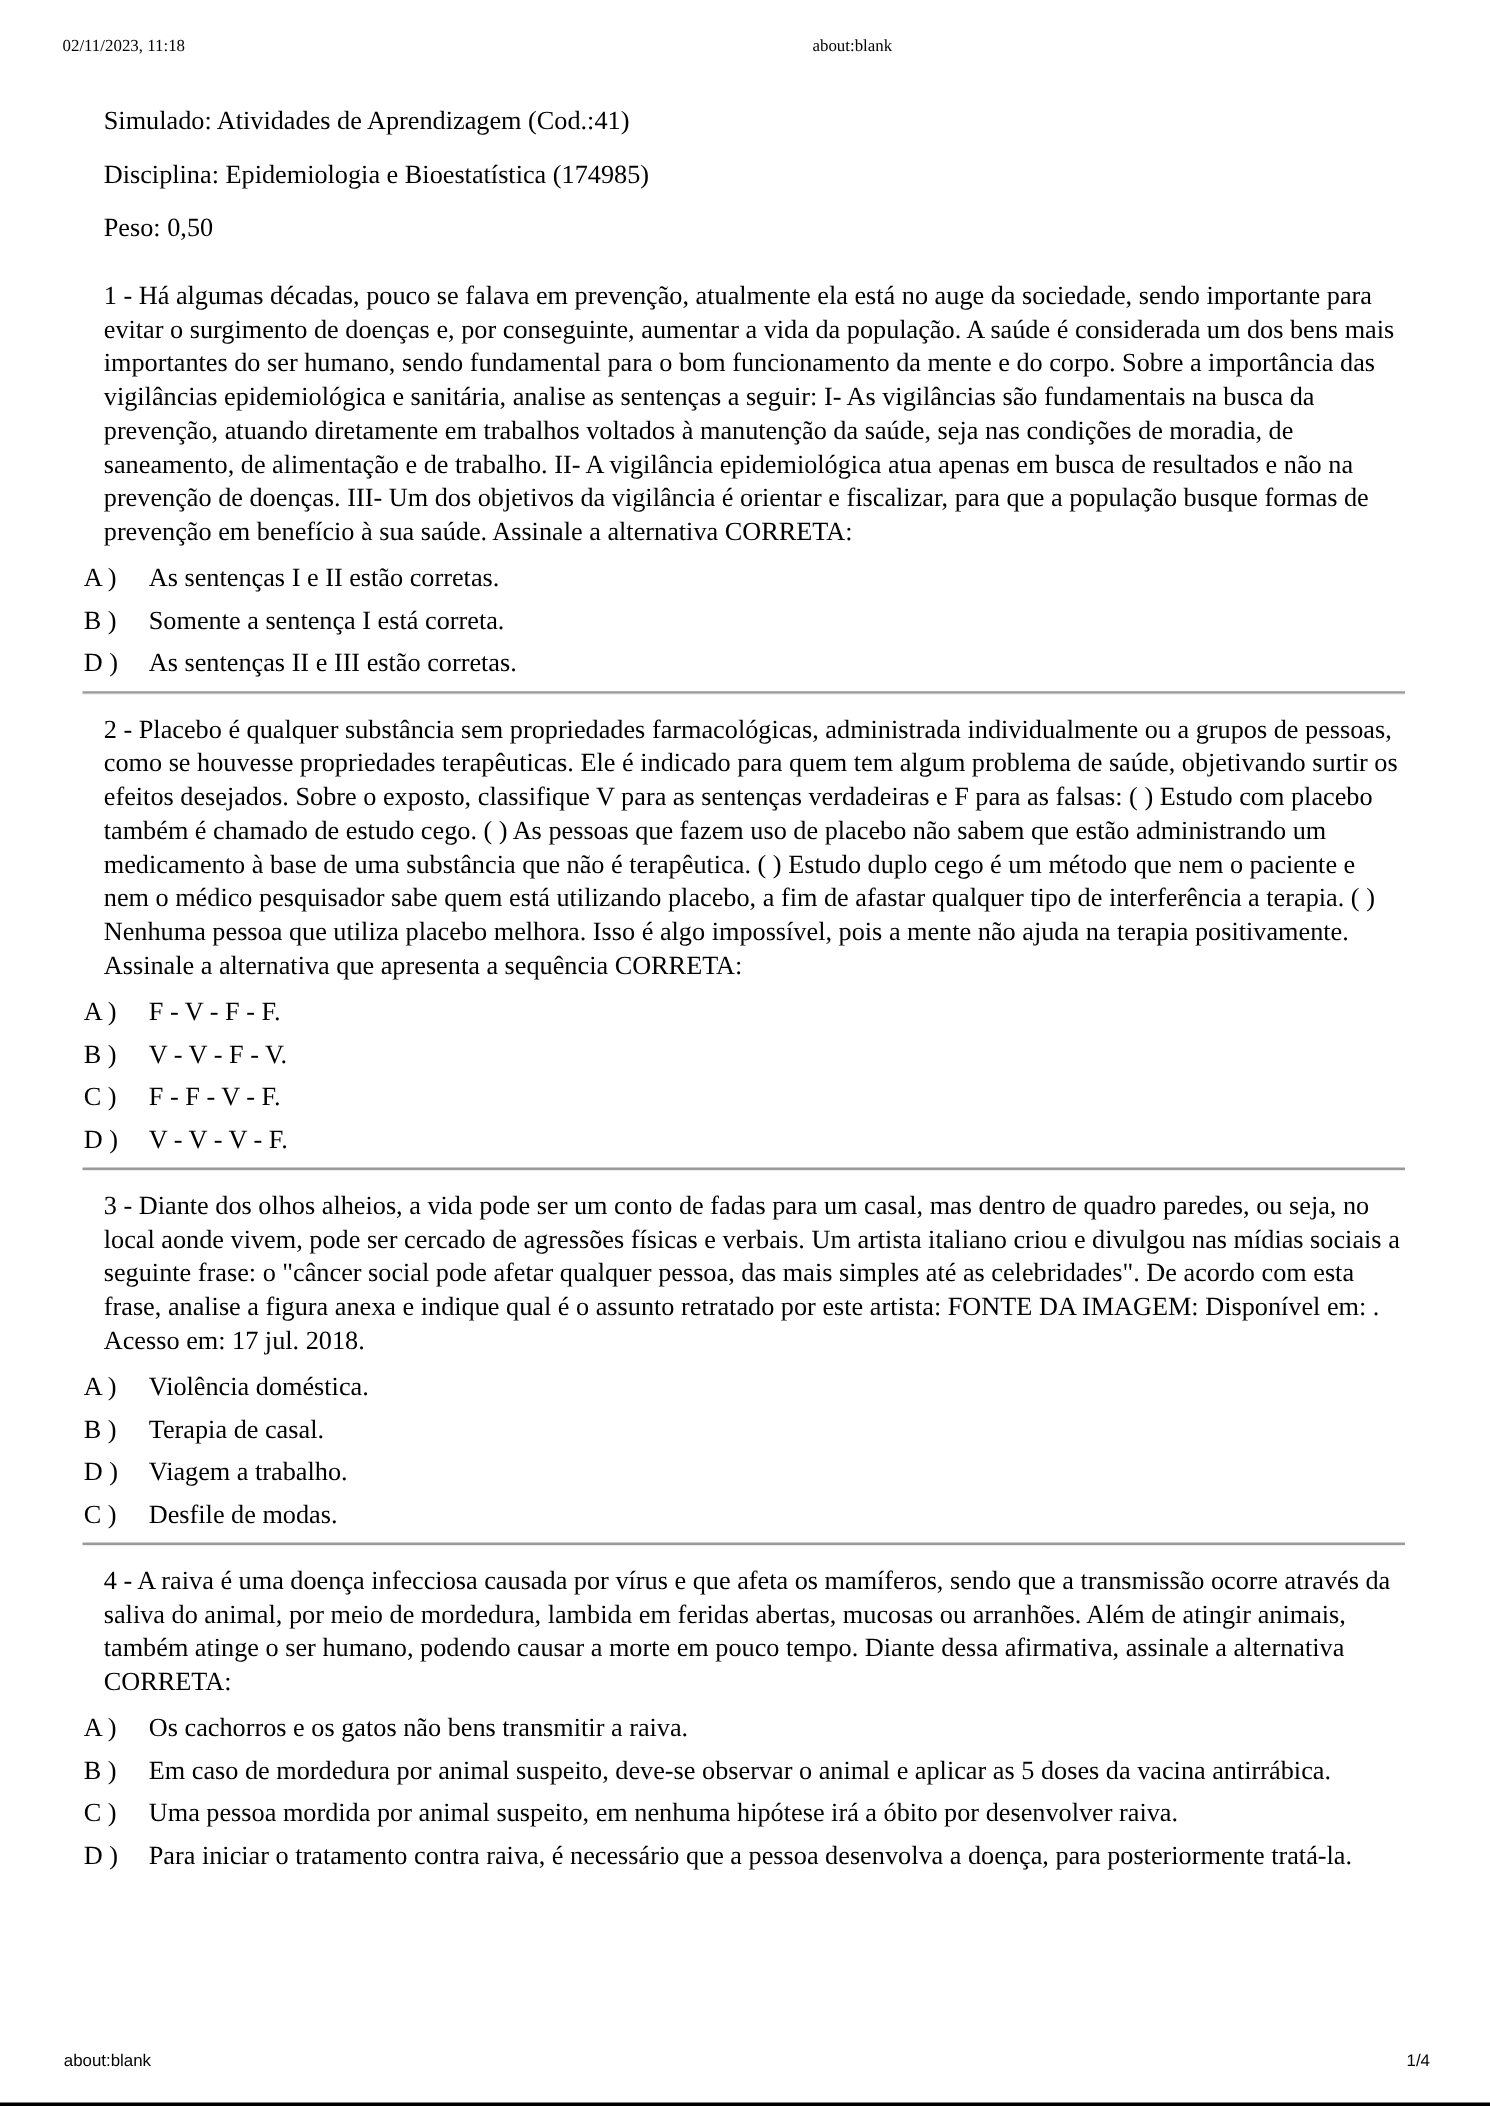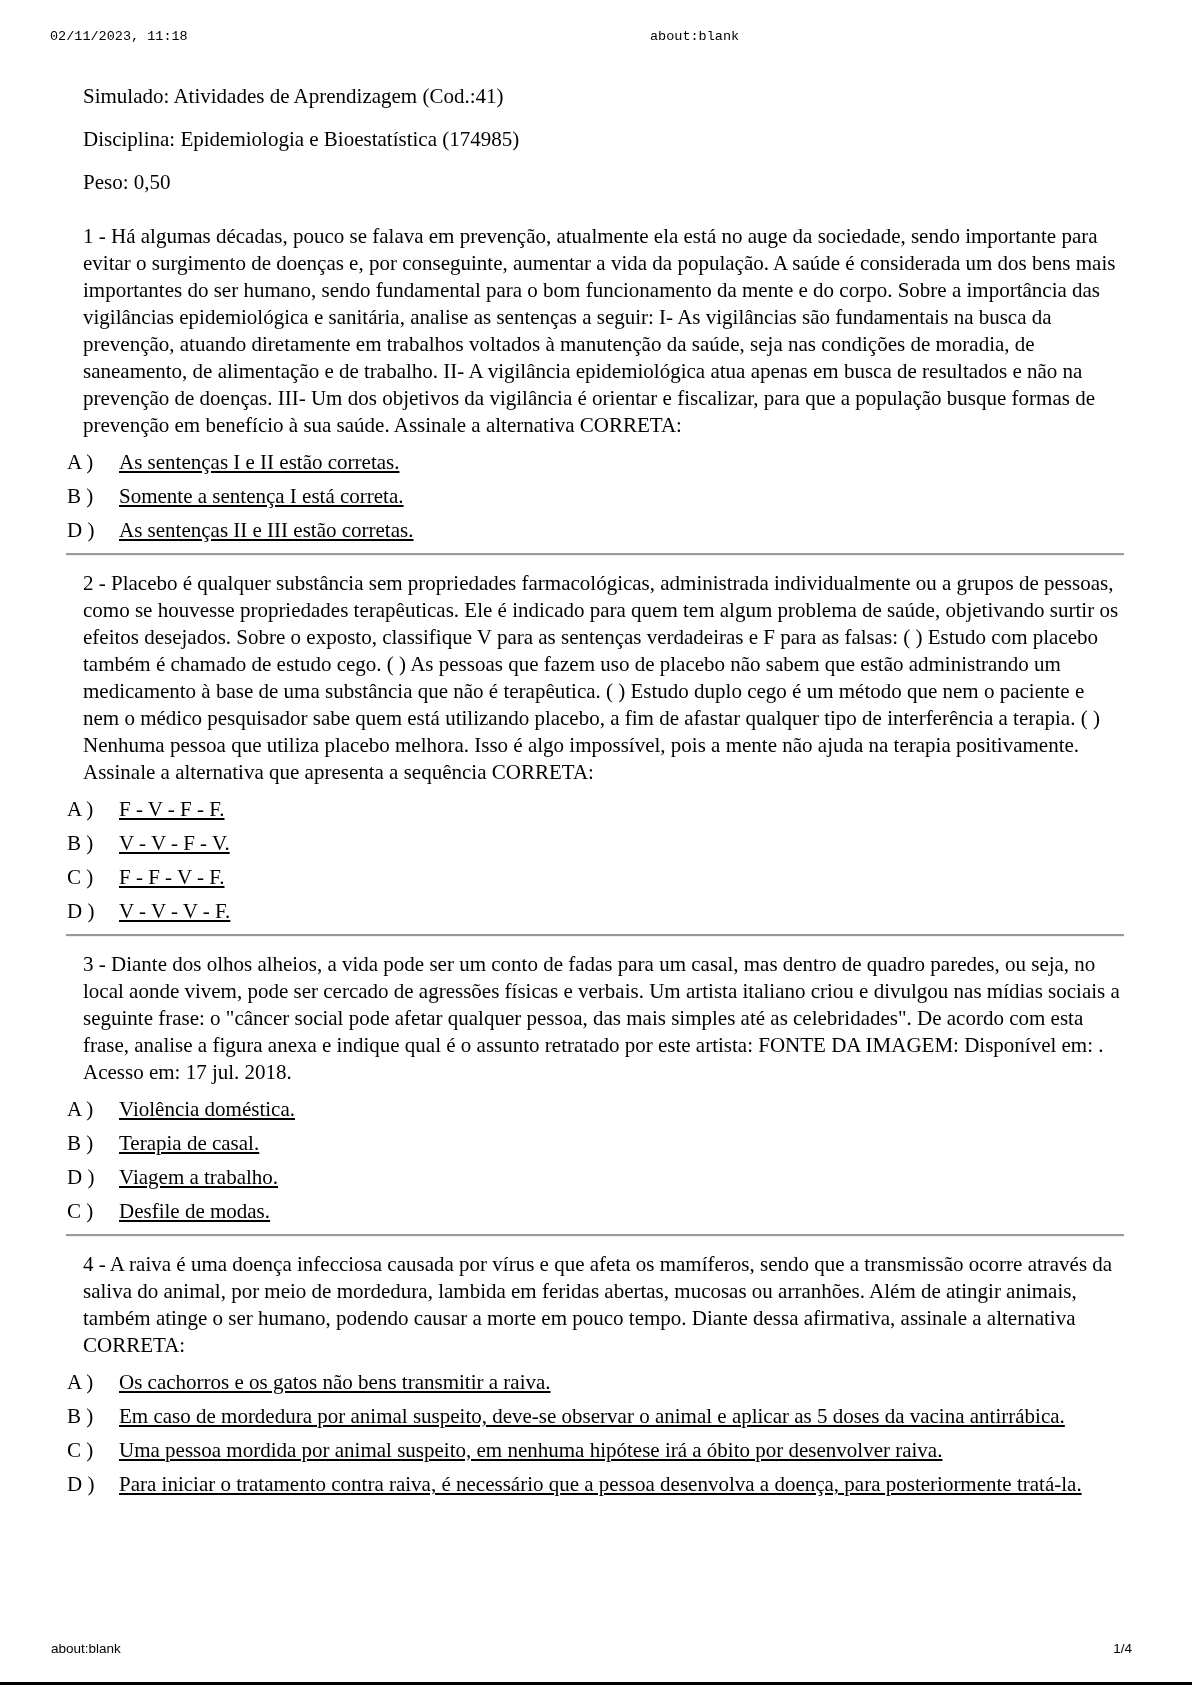--- a/index.html
+++ b/index.html
@@ -9,57 +9,57 @@
     position: relative;
     overflow: hidden;
     color: #000;
   }
   .print-header {
     position: absolute;
     top: 29px;
     left: 0;
     width: 1192px;
     height: 20px;
-    font-family: Liberation Mono, monospace;
+    font-family: Liberation Serif, serif;
     font-size: 13.5px;
   }
   .print-header .date { position: absolute; left: 50px; top: 0; }
   .print-header .url  { position: absolute; left: 650px; top: 0; }
   .print-footer {
     position: absolute;
     top: 1641px;
     left: 0;
     width: 1192px;
     height: 20px;
     font-family: "Liberation Sans", sans-serif;
     font-size: 13.5px;
   }
   .print-footer .url  { position: absolute; left: 51px; top: 0; }
-  .print-footer .page { position: absolute; right: 60px; top: 0; }
+  .print-footer .page { position: absolute; right: 48px; top: 0; }
   .bottom-bar {
     position: absolute;
     left: 0; top: 1682px;
     width: 1192px; height: 3px;
     background: #000;
   }
   .content {
     position: absolute;
     left: 67px;
     top: 67px;
     width: 1058px;
     font-family: "Liberation Serif", serif;
     font-size: 21px;
     line-height: 27px;
   }
   .meta-line { margin: 16px; }
   .meta { margin-bottom: 27px; }
   .question { }
   .q-text { margin: 0 0 10px 16px; }
   .options { margin: 0; padding: 0; list-style: none; }
-  .option { margin: 0 0 7px 0; cursor: pointer; text-decoration: underline; }
+  .option { margin: 0 0 7px 0; cursor: pointer; }
   .opt-letter { display: inline-block; width: 52px; }
   .divider {
     height: 0;
     border: none;
     border-top: 2px solid #9a9a9a;
     border-bottom: 1px solid #efefef;
     margin: 9px 0 14px -1px;
     width: 1058px;
   }
 </style>

